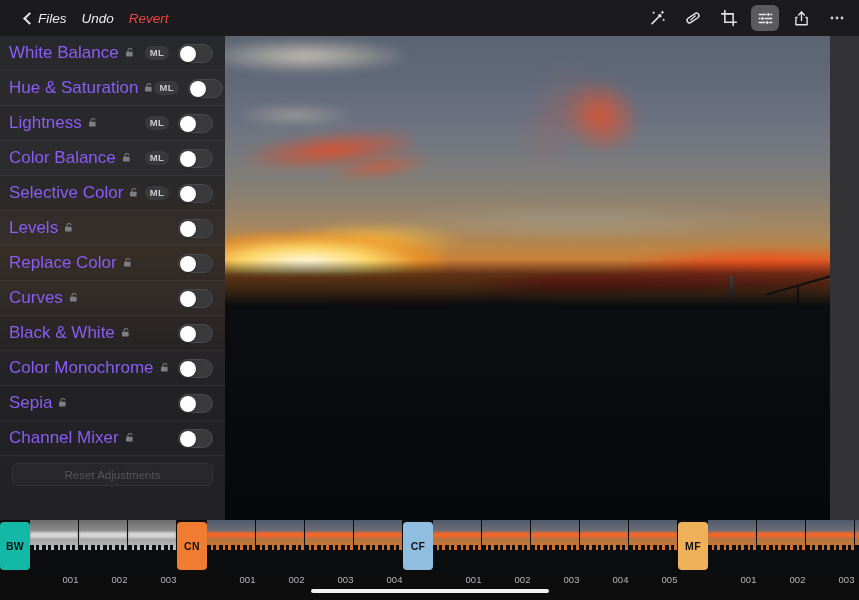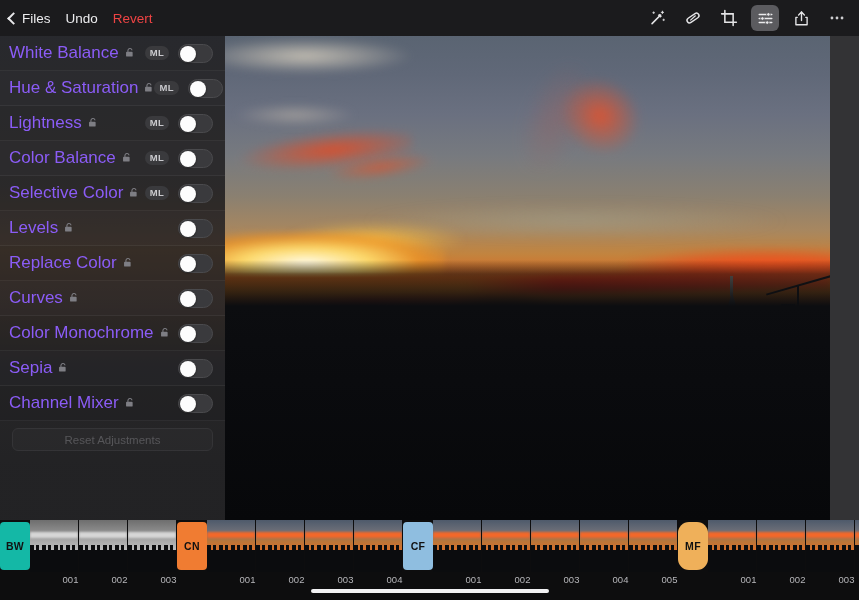--- a/index.html
+++ b/index.html
@@ -10,21 +10,21 @@
     overflow:hidden;
     -webkit-font-smoothing:antialiased;
   }
   #app { position:relative; width:859px; height:600px; background:#1c1c1e; }
 
   
   .topbar {
     position:absolute; left:0; top:0; width:859px; height:36px;
     background:#1b1b1d; display:flex; align-items:center;
   }
-  .tb-left { display:flex; align-items:center; padding-left:9px; gap:15px; }
+  .tb-left { display:flex; align-items:center; padding-left:25px; gap:15px;font-style:italic; }
   .files-btn { display:flex; align-items:center; gap:3px; cursor:default; }
   .chev { width:9px; height:9px; border-left:2px solid #e8e8ea; border-bottom:2px solid #e8e8ea;
           transform:rotate(45deg); margin-right:1px; }
   .files-label { color:#ececee; font-size:13.5px; }
   .undo-label { color:#ececee; font-size:13.5px; }
   .revert-label { color:#ef4444; font-size:13.5px; }
 
   .tb-title {
     position:absolute; left:0; right:0; text-align:center;
     color:#f2f2f4; font-size:13px; font-weight:bold; letter-spacing:.2px;
@@ -420,20 +420,31 @@
               <rect x="2.6" y="6.2" width="8.4" height="6" rx="1.1" fill="#7e7e84"></rect>
               <path d="M5 6.2V4.3a2.6 2.6 0 0 1 5.1-.6" stroke="#7e7e84" stroke-width="1.3" fill="none" stroke-linecap="round"></path>
             </svg></span>
           <span class="spacer"></span>
           <div class="toggle">
             <div class="knob"></div>
           </div>
         </div>
         <div class="row">
           <span class="row-label">Curves</span>
+          <span class="lock"><svg width="11" height="11" viewBox="0 0 14 14">
+              <rect x="2.6" y="6.2" width="8.4" height="6" rx="1.1" fill="#7e7e84"></rect>
+              <path d="M5 6.2V4.3a2.6 2.6 0 0 1 5.1-.6" stroke="#7e7e84" stroke-width="1.3" fill="none" stroke-linecap="round"></path>
+            </svg></span>
+          <span class="spacer"></span>
+          <div class="toggle">
+            <div class="knob"></div>
+          </div>
+        </div>
+        <div class="row">
+          <span class="row-label">Black &amp; White</span>
           <span class="lock"><svg width="11" height="11" viewBox="0 0 14 14">
               <rect x="2.6" y="6.2" width="8.4" height="6" rx="1.1" fill="#7e7e84"></rect>
               <path d="M5 6.2V4.3a2.6 2.6 0 0 1 5.1-.6" stroke="#7e7e84" stroke-width="1.3" fill="none" stroke-linecap="round"></path>
             </svg></span>
           <span class="spacer"></span>
           <div class="toggle">
             <div class="knob"></div>
           </div>
         </div>
         <div class="row">
@@ -662,21 +673,21 @@
           </div>
           <div class="labels">
             <div class="tlabel" style="left: 30px;">001</div>
             <div class="tlabel" style="left: 79px;">002</div>
             <div class="tlabel" style="left: 128px;">003</div>
             <div class="tlabel" style="left: 177px;">004</div>
             <div class="tlabel" style="left: 226px;">005</div>
           </div>
         </div>
         <div class="group">
-          <div class="gtab" style="background: rgb(239, 176, 90); border-radius: 11px;">MF</div>
+          <div class="gtab" style="background: rgb(239, 176, 90);">MF</div>
           <div class="thumbs">
             <div class="thumb">
               <div class="t-sky" style="background:linear-gradient(180deg,#4e5a6b 0%,#6d6f78 38%,#b8763a 70%,#d8702a 100%)"></div>
               <div class="t-streak" style="background:#f2682a"></div>
               <div class="t-sil"></div>
               <div class="t-ground"></div>
             </div>
             <div class="thumb">
               <div class="t-sky" style="background:linear-gradient(180deg,#4e5a6b 0%,#6d6f78 38%,#b8763a 70%,#d8702a 100%)"></div>
               <div class="t-streak" style="background:#f2682a"></div>

